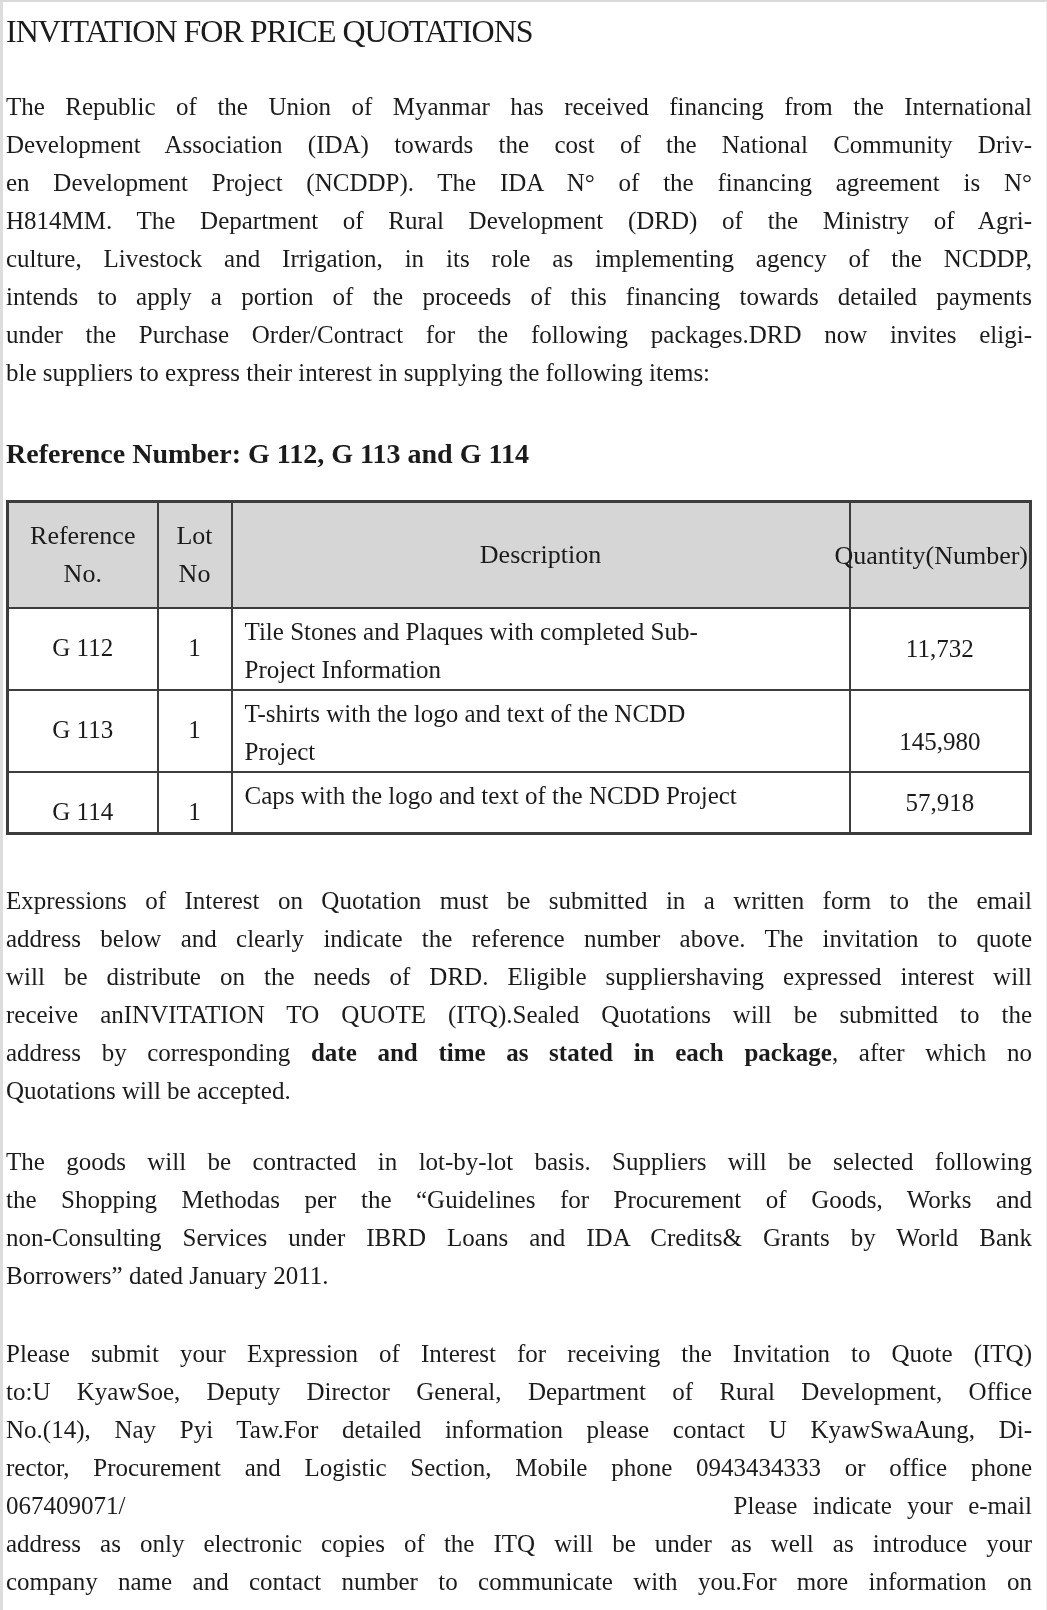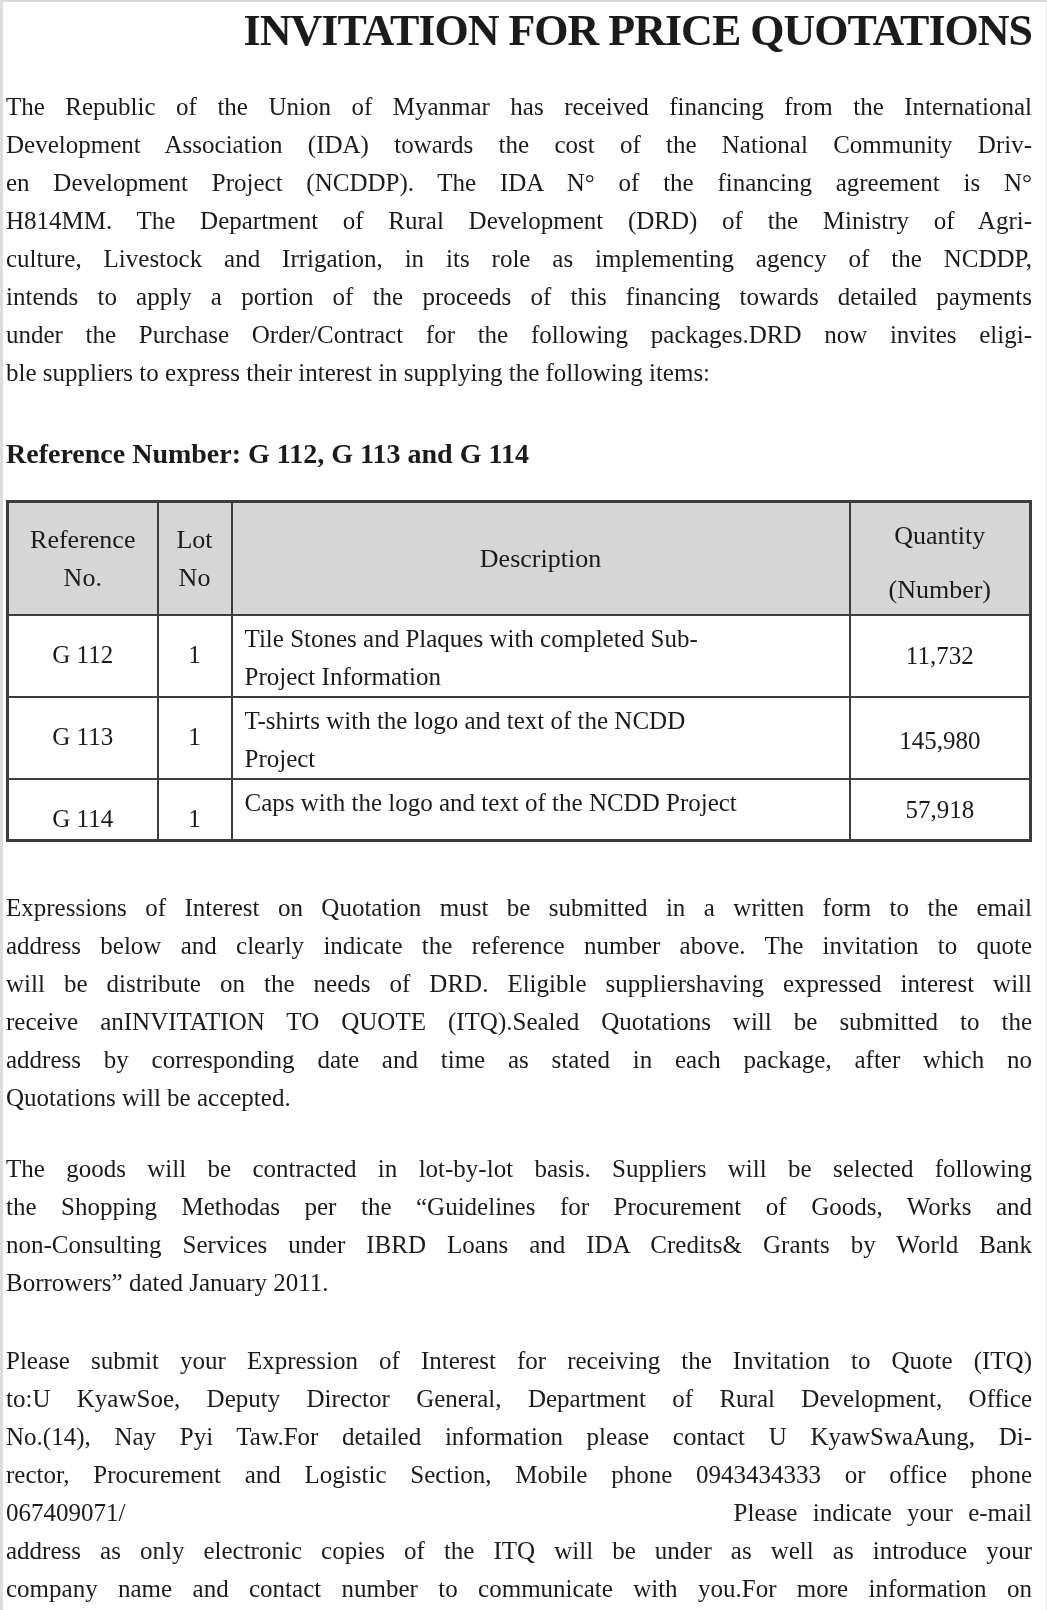--- a/index.html
+++ b/index.html
@@ -26,34 +26,34 @@
   .page::before {
     content: "";
     position: absolute; inset: 0;
     border-top: 2px solid #d9d9d9;
     border-left: 3px solid #dddddd;
     border-right: 1px solid #ececec;
     pointer-events: none;
   }
   .title {
     margin: 0;
-    font-size: 44px;
+    font-size: 32px;
     line-height: 46px;
-    font-weight: bold;
-    text-align: right;
+    font-weight: normal;
+    text-align: left;
     letter-spacing: -1px;
   }
   .para { font-size: 25px; line-height: 38px; }
   .para[data-paragraph="0"] { margin-top: 34px; }
   .para[data-paragraph="1"] { margin-top: 47px; }
   .para[data-paragraph="2"] { margin-top: 33px; }
   .para[data-paragraph="3"] { margin-top: 40px; }
   .line { text-align: justify; text-align-last: justify; }
   .line.last { text-align-last: left; }
-  .line b { font-weight: normal; }
+  .line b { font-weight: bold; }
   .gap-line { display: flex; align-items: baseline; text-align-last: auto; justify-content: space-between; }
   .gap-line .redacted { flex: 1 1 auto; min-width: 200px; }
   .gap-line .gap-right { word-spacing: 9px; }
   .doc-link { color: var(--link); text-decoration: underline; cursor: pointer; }
   .ref-heading {
     margin: 43px 0 0 0;
     font-size: 28px;
     line-height: 38px;
     font-weight: bold;
   }
@@ -76,42 +76,41 @@
     text-align: center;
     vertical-align: middle;
   }
   .quote-table thead tr { height: 104px; }
   .quote-table tbody tr:nth-child(1) { height: 81px; }
   .quote-table tbody tr:nth-child(2) { height: 80px; }
   .quote-table tbody tr:nth-child(3) { height: 45px; }
   .pre { white-space: pre-line; }
   .qty-head {
     display: flex;
-    flex-direction: column;
-    justify-content: space-between;
+    flex-direction: row;
+    justify-content: flex-end;
     align-items: center;
     height: 92px;
     padding: 6px 0 4px 0;
-    margin-top: 7px;
   }
   td.ref, td.lot {
     text-align: center;
     vertical-align: top;
     padding-top: 20px;
   }
   td.desc {
     text-align: left;
     vertical-align: top;
     padding: 4px 10px 0 12px;
     white-space: pre-line;
     margin-left: 48px;
   }
   td.qty { text-align: center; }
   td.qty.v-mid { vertical-align: middle; }
-  td.qty.v-bottom { vertical-align: bottom; padding-bottom: 18px; }
+  td.qty.v-bottom { vertical-align: bottom; padding-bottom: 10px; }
 </style>
 </head>
 <body>
 
 <div class="page">
 
   <h1 class="title">INVITATION FOR PRICE QUOTATIONS</h1>
 
   <div class="para" data-paragraph="0">
       <div class="line">The Republic of the Union of Myanmar has received financing from the International</div>

